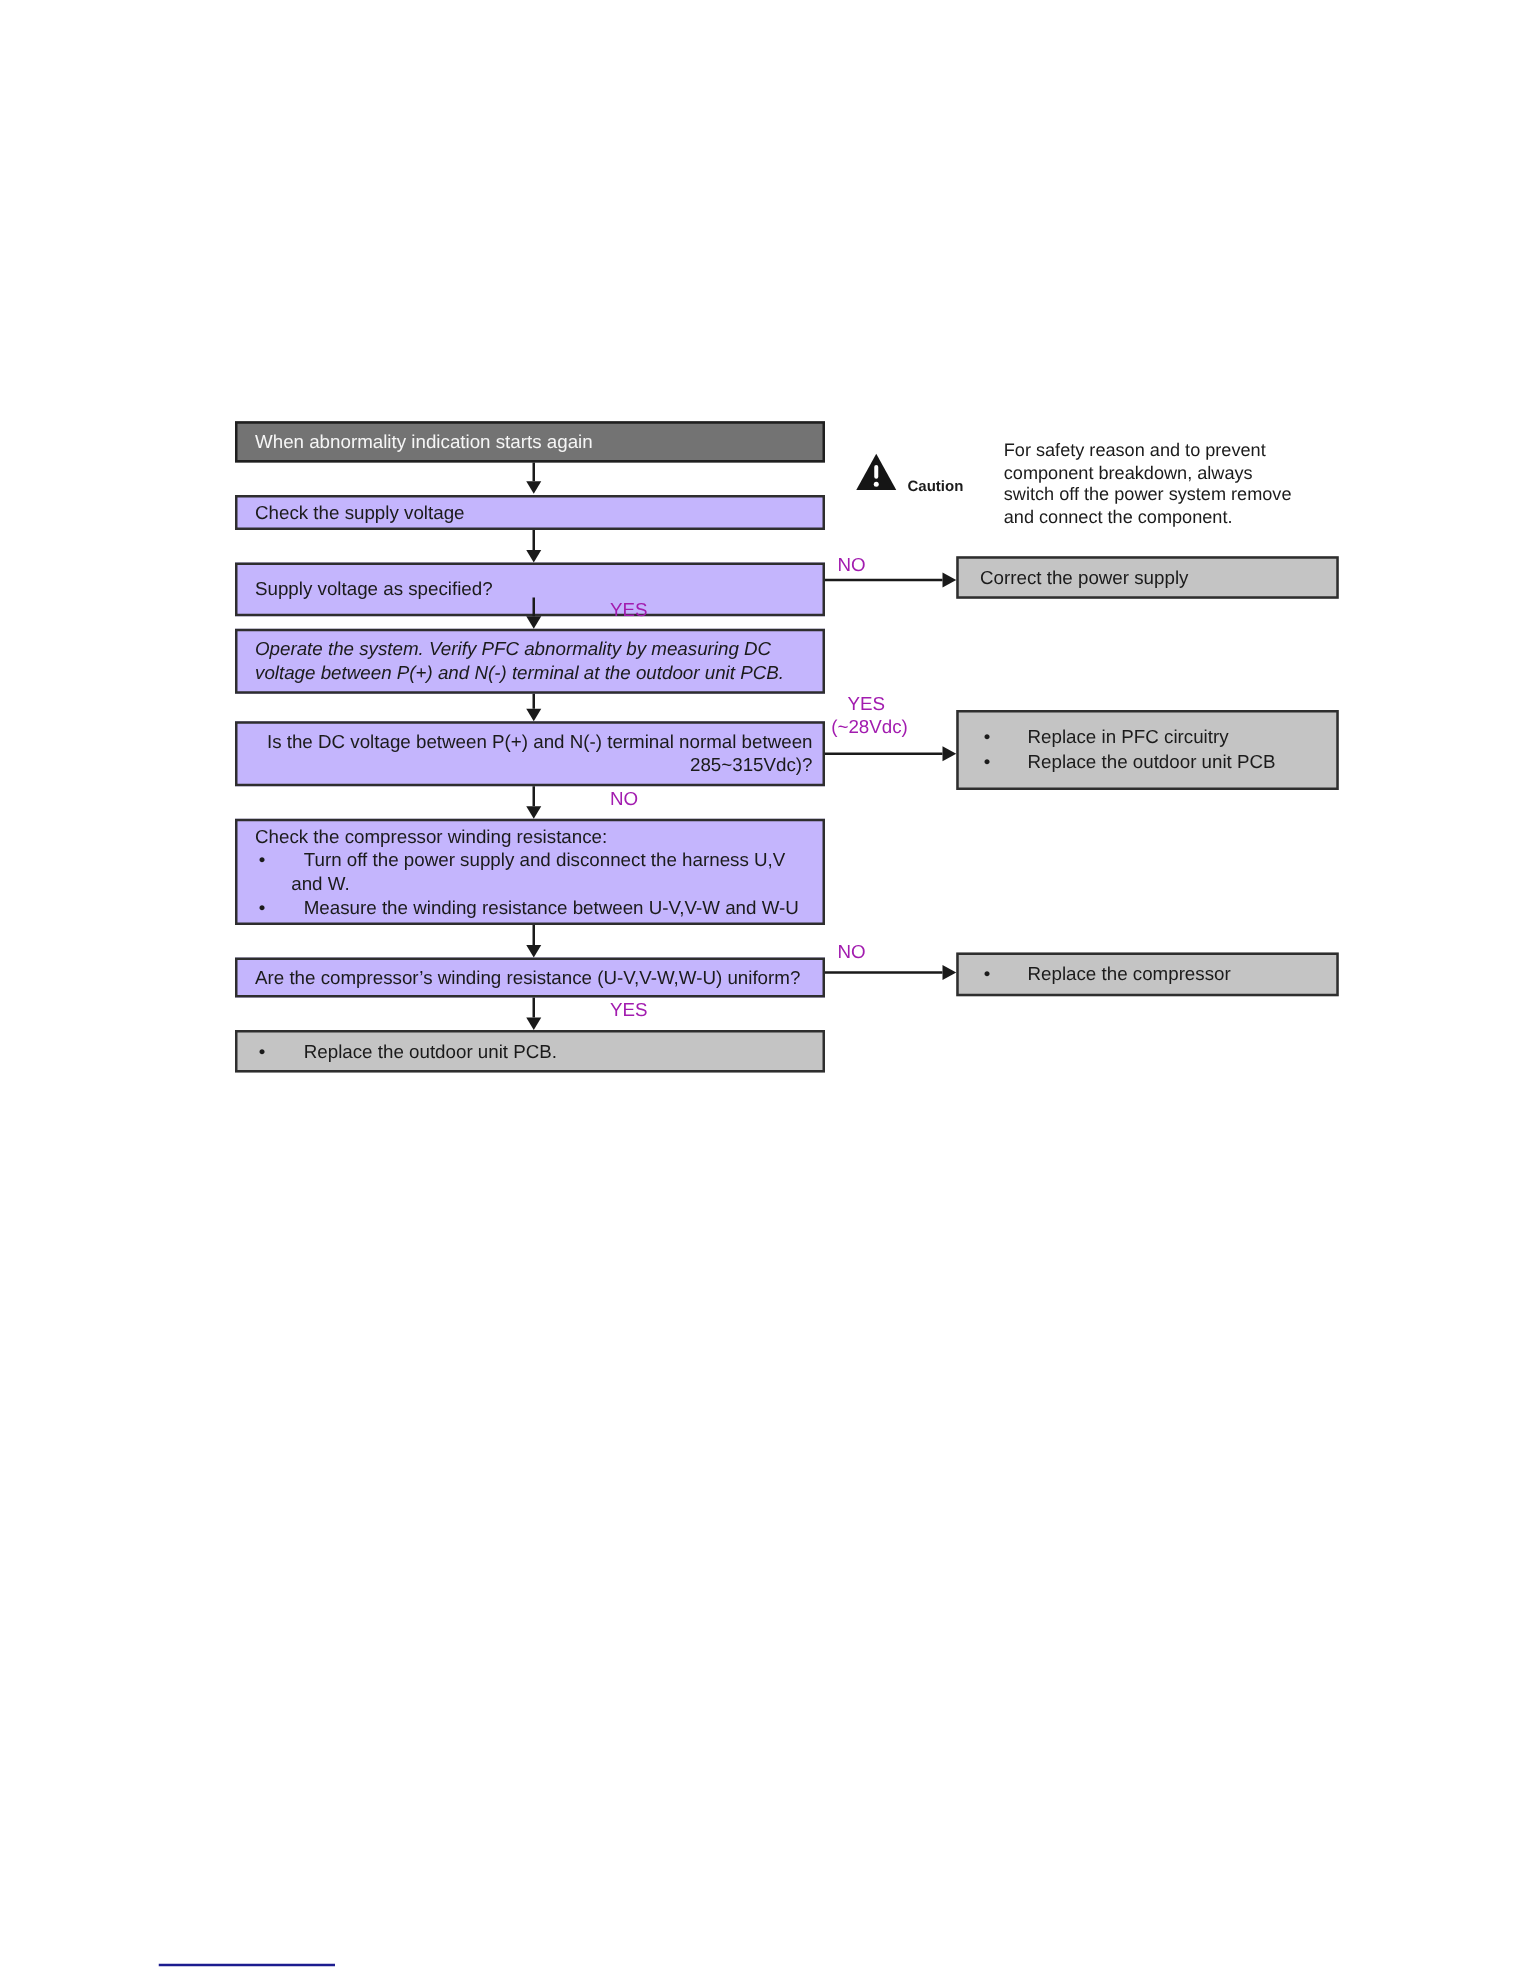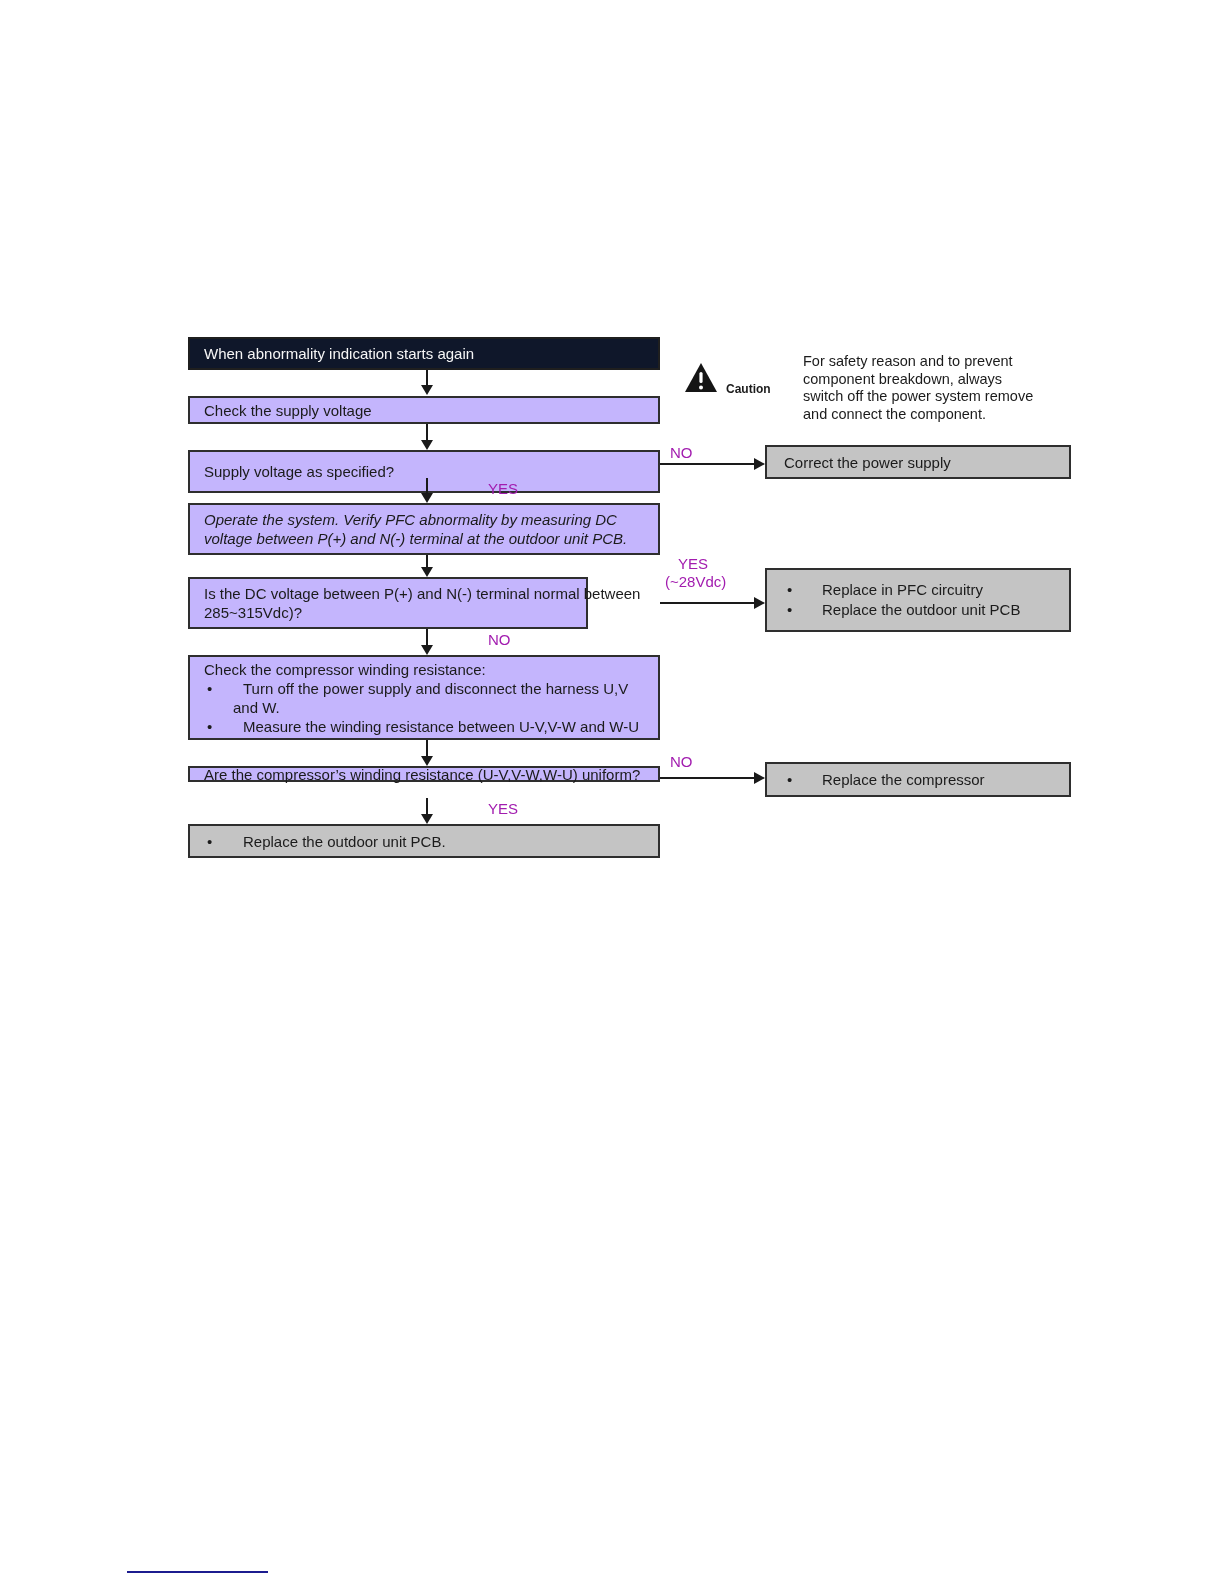--- a/index.html
+++ b/index.html
@@ -10,21 +10,21 @@
   }
   .abs{position:absolute;}
   
   .node{
     position:absolute;box-sizing:border-box;border:2px solid #2e2e2e;
     background:#c4b5fd;font-size:15px;line-height:19px;
     display:flex;flex-direction:column;justify-content:center;
     padding-left:14px;padding-right:8px;
   }
   .node .ln{white-space:nowrap;}
-  .node.dark{background:#0f172a;border-color:#1f1f1f;color:#f6f6f6;}
+  .node.dark{background:#737373;border-color:#1f1f1f;color:#f6f6f6;}
   .node.gray{background:#c4c4c4;}
   
   .li{display:flex;white-space:nowrap;}
   .li .b{display:inline-block;width:36px;flex:0 0 36px;padding-left:3px;}
   .li.cont{margin-left:29px;}
   .rgt .li .b{width:35px;flex:0 0 35px;padding-left:4px;}
   
   .vline{position:absolute;left:426px;width:2px;background:#1a1a1a;}
   .vhead{position:absolute;left:421px;width:0;height:0;
     border-left:6px solid transparent;border-right:6px solid transparent;
@@ -56,41 +56,41 @@
 
   <div class="node" style="left:188px;top:450px;width:472px;height:43px;">
     <div class="ln">Supply voltage as specified?</div>
   </div>
 
   <div class="node" style="left:188px;top:503px;width:472px;height:52px;font-style:italic;">
     <div class="ln">Operate the system. Verify PFC abnormality by measuring DC</div>
     <div class="ln">voltage between P(+) and N(-) terminal at the outdoor unit PCB.</div>
   </div>
 
-  <div class="node" style="left:188px;top:577px;width:400px;height:52px;">
+  <div class="node" style="left:188px;top:577px;width:472px;height:52px;align-items:flex-end;">
     <div class="ln">Is the DC voltage between P(+) and N(-) terminal normal between</div>
     <div class="ln">285~315Vdc)?</div>
   </div>
 
   <div class="node" style="left:188px;top:655px;width:472px;height:85px;">
     <div class="ln">Check the compressor winding resistance:</div>
     <div class="li">
       <span class="b">•</span>
       <span>Turn off the power supply and disconnect the harness U,V</span>
     </div>
     <div class="li cont">
       <span>and W.</span>
     </div>
     <div class="li">
       <span class="b">•</span>
       <span>Measure the winding resistance between U-V,V-W and W-U</span>
     </div>
   </div>
 
-  <div class="node" style="left:188px;top:766px;width:472px;height:16px;">
+  <div class="node" style="left:188px;top:766px;width:472px;height:32px;">
     <div class="ln">Are the compressor’s winding resistance (U-V,V-W,W-U) uniform?</div>
   </div>
 
   <div class="node gray" style="left:188px;top:824px;width:472px;height:34px;">
     <div class="li">
       <span class="b">•</span>
       <span>Replace the outdoor unit PCB.</span>
     </div>
   </div>
 

